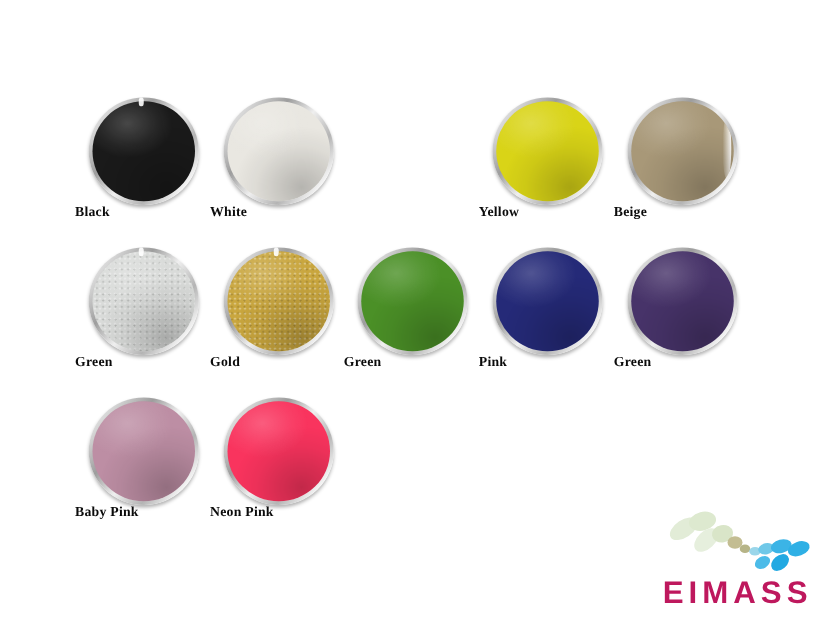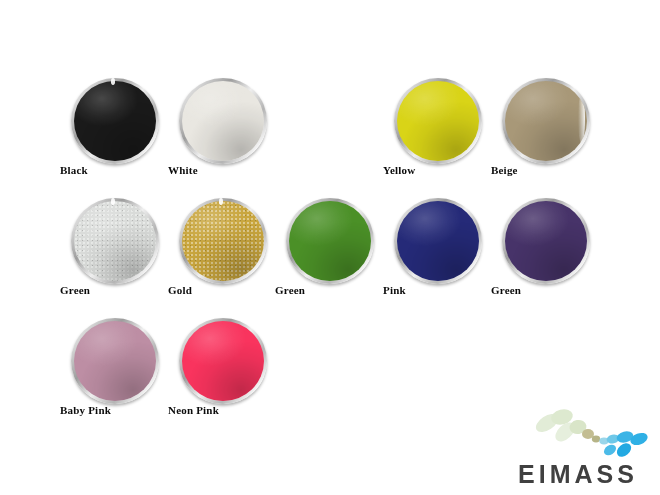--- a/index.html
+++ b/index.html
@@ -306,14 +306,14 @@
     </g>
     <g>
       <ellipse cx="98" cy="36" rx="4.6" ry="3.4" fill="#9ad6ea"></ellipse>
       <ellipse cx="107" cy="34" rx="6.5" ry="4.4" fill="#6fc8e8" transform="rotate(-12 107 34)"></ellipse>
       <ellipse cx="104" cy="45" rx="6.5" ry="4.6" fill="#4cbbe8" transform="rotate(-32 104 45)"></ellipse>
       <ellipse cx="119" cy="32" rx="8.5" ry="5.4" fill="#3bb4e6" transform="rotate(-14 119 32)"></ellipse>
       <ellipse cx="118" cy="45" rx="8" ry="5.6" fill="#22a9e2" transform="rotate(-40 118 45)"></ellipse>
       <ellipse cx="133" cy="34" rx="9" ry="5.6" fill="#2fb0e5" transform="rotate(-20 133 34)"></ellipse>
     </g>
   </svg>
-  <div id="logo-wordmark" style="color: #404040; text-align: center;">EIMASS</div>
+  <div id="logo-wordmark" style="color: #be185d;">EIMASS</div>
 </div>
 
 </body></html>

